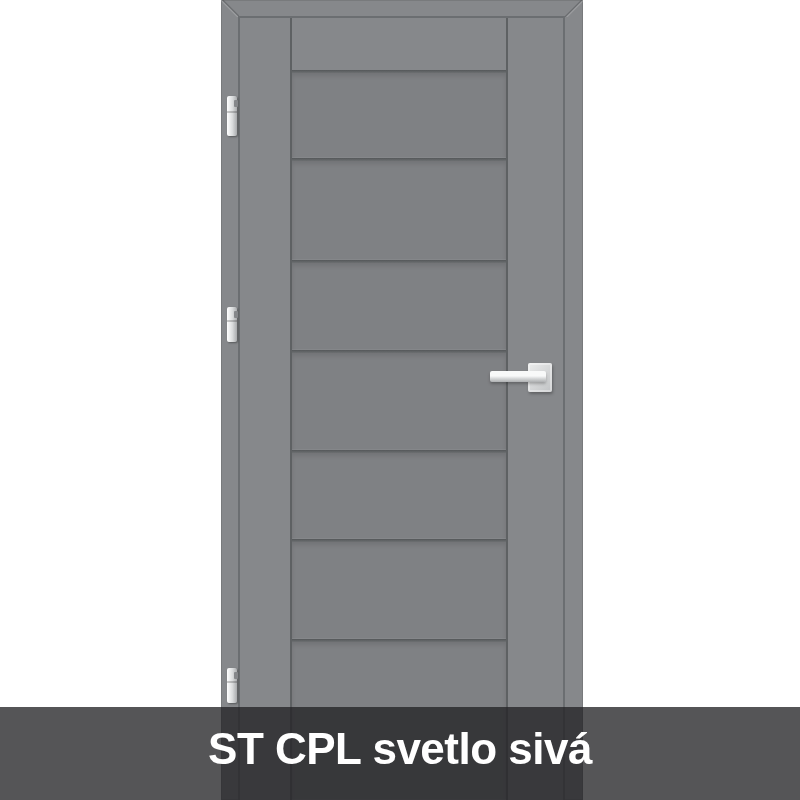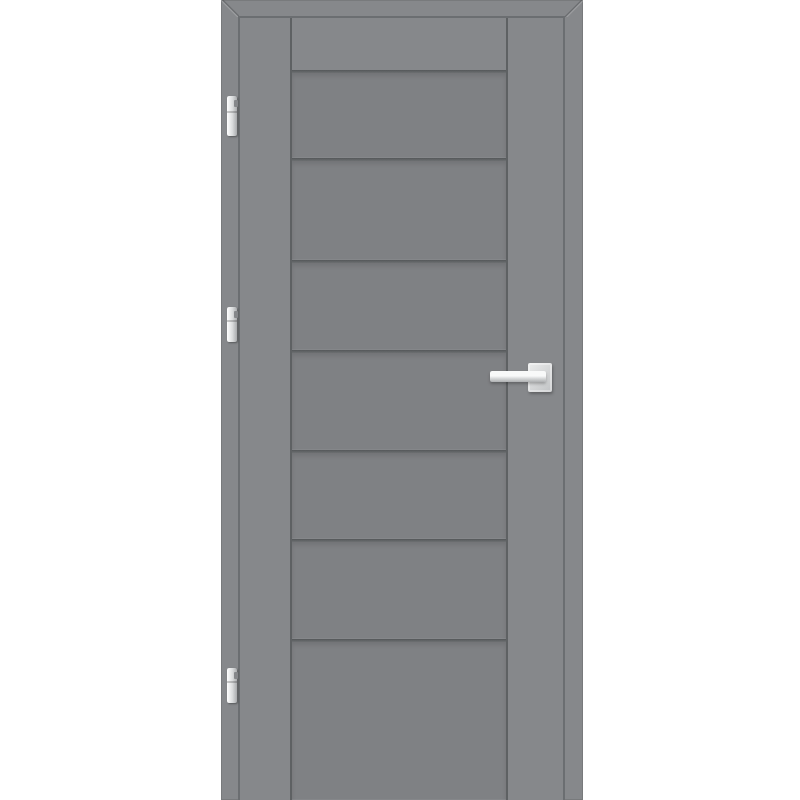--- a/index.html
+++ b/index.html
@@ -144,14 +144,17 @@
     </div>
 
     <div class="hinge h1"></div>
     <div class="hinge h2"></div>
     <div class="hinge h3"></div>
 
     <div class="rosette"></div>
     <div class="lever"></div>
   </div>
 
+  <div class="banner">
+    <span>ST CPL svetlo sivá</span>
+  </div>
 
 </div>
 
 </body></html>

